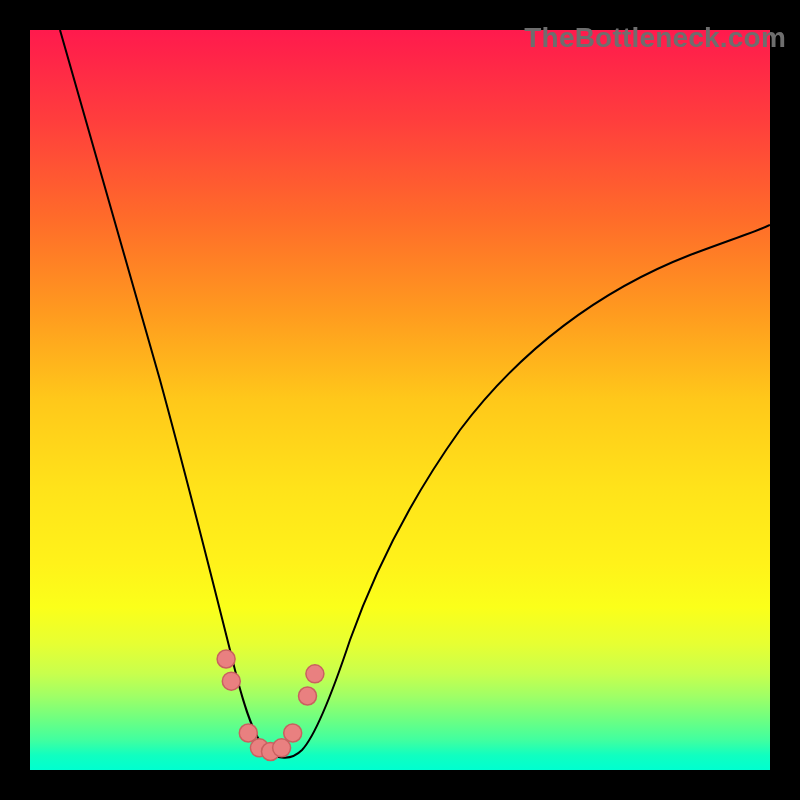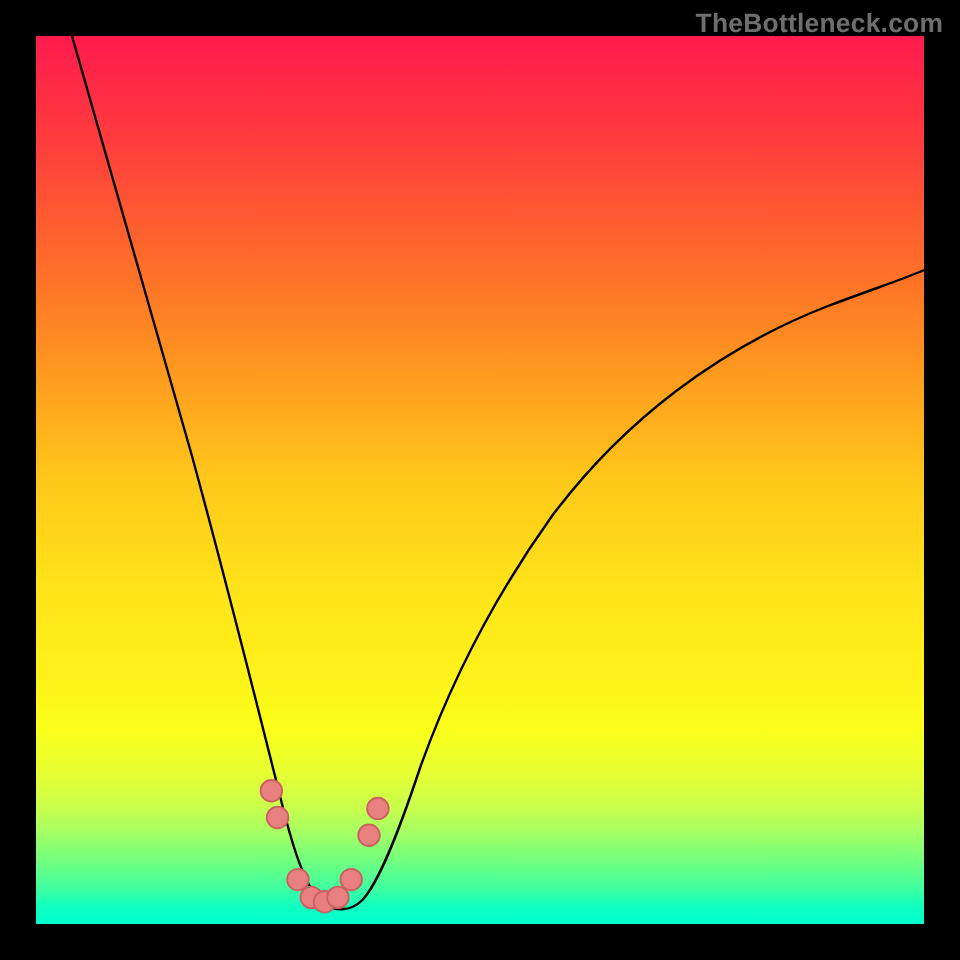--- a/index.html
+++ b/index.html
@@ -30,24 +30,24 @@
     #c8ff4d 87%,
     #a0ff66 90%,
     #70ff80 93%,
     #40ffa0 96%,
     #10ffc0 98%,
     #00ffd0 100%
   );
 }
 .attribution {
   position: absolute;
-  top: 7px;
+  top: 22px;
   right: 14px;
   font-family: Arial, Helvetica, sans-serif;
-  font-size: 22px;
+  font-size: 28px;
   font-weight: 600;
   color: #6e6e6e;
   letter-spacing: 0.2px;
 }
 svg.curve { position: absolute; left: 0; top: 0; }
 </style>
 </head>
 <body>
 
 <div class="frame">

